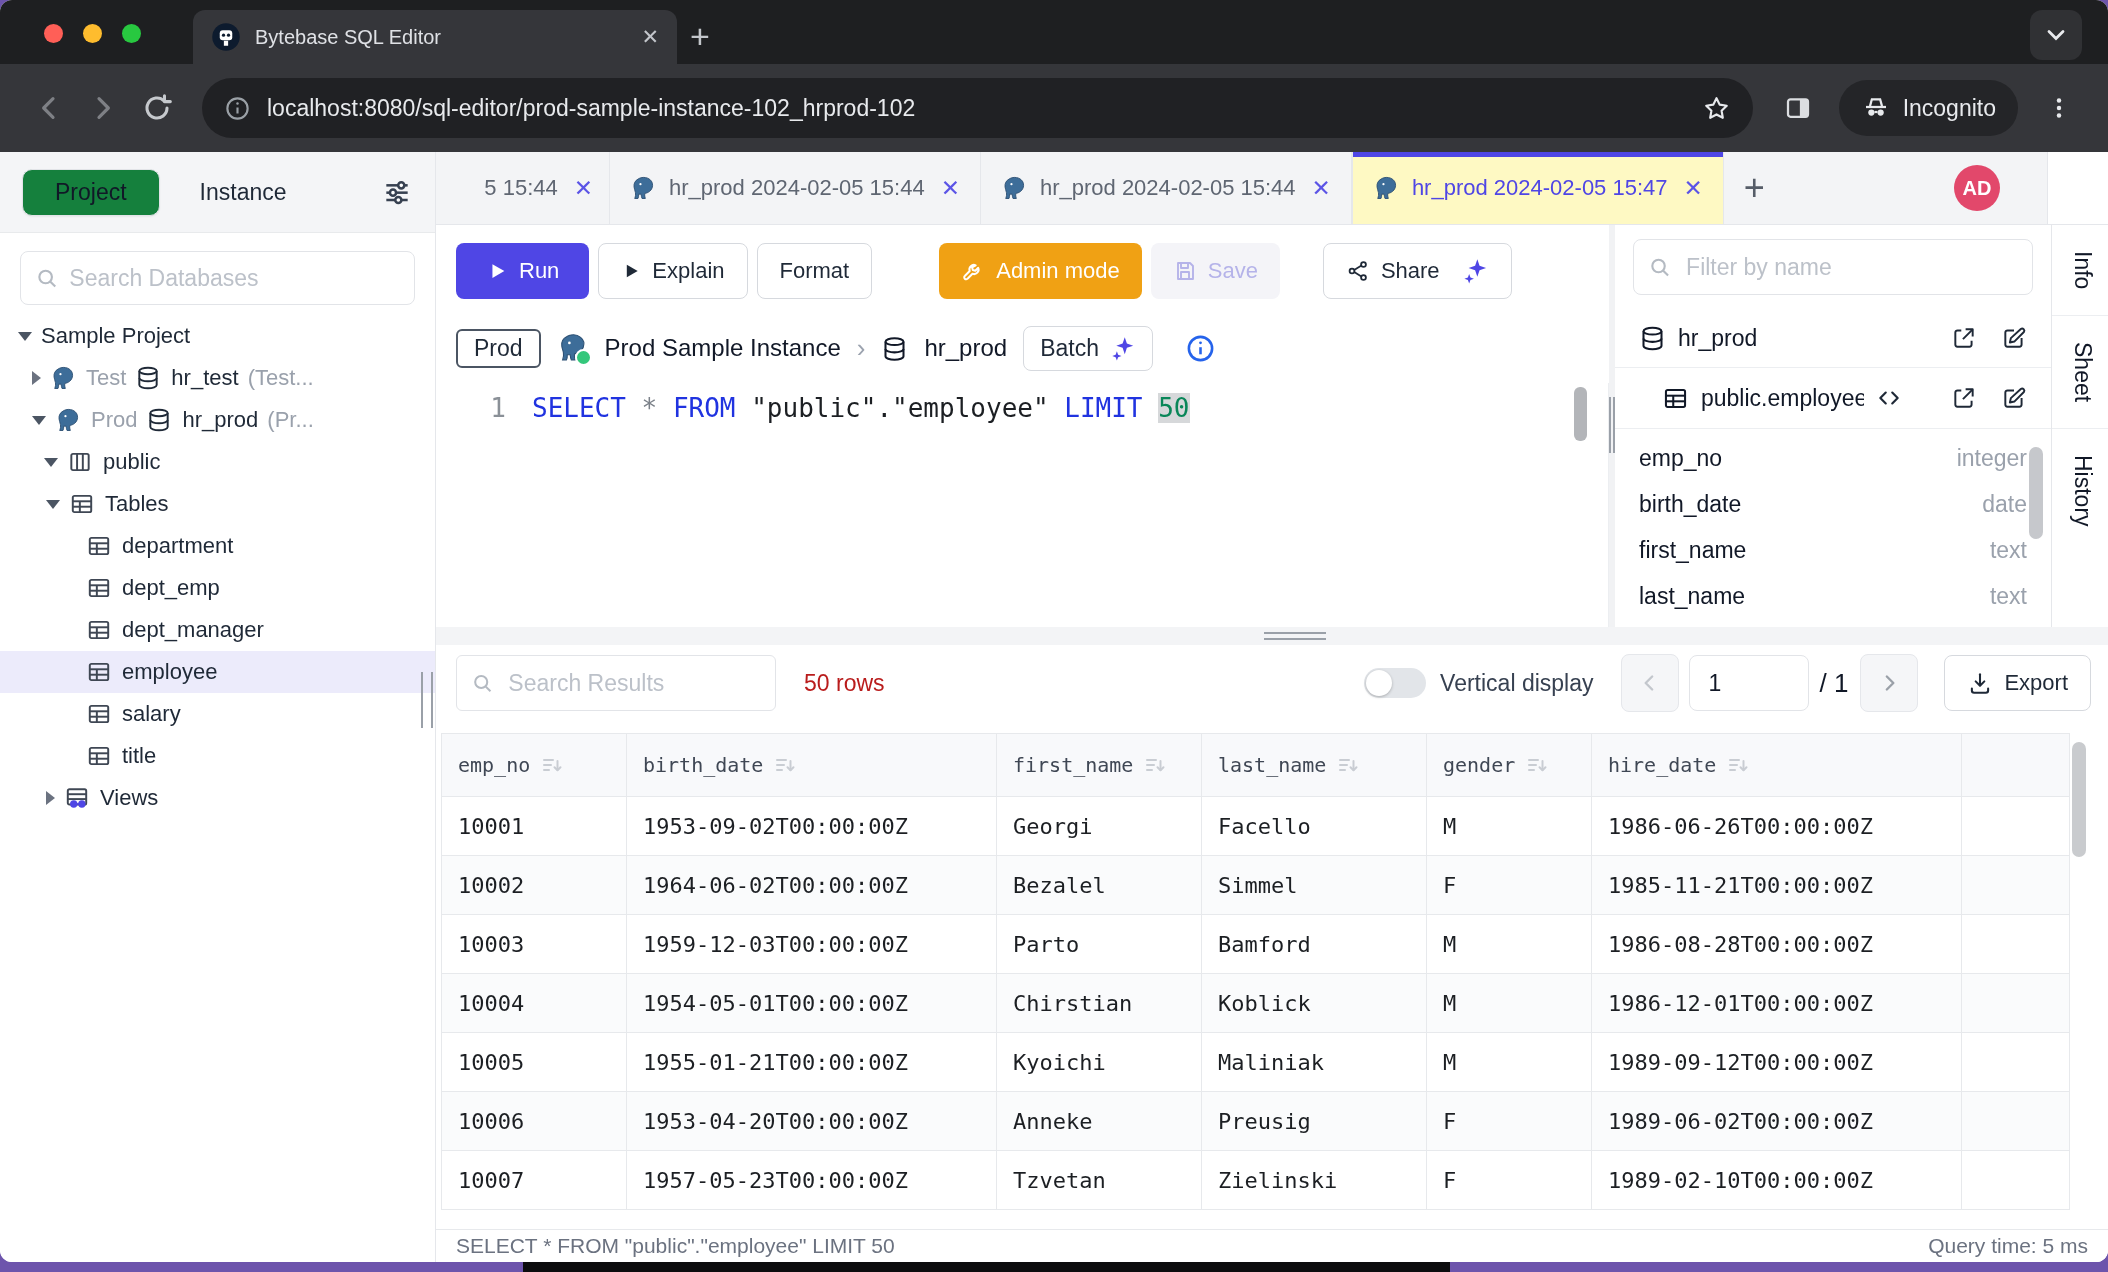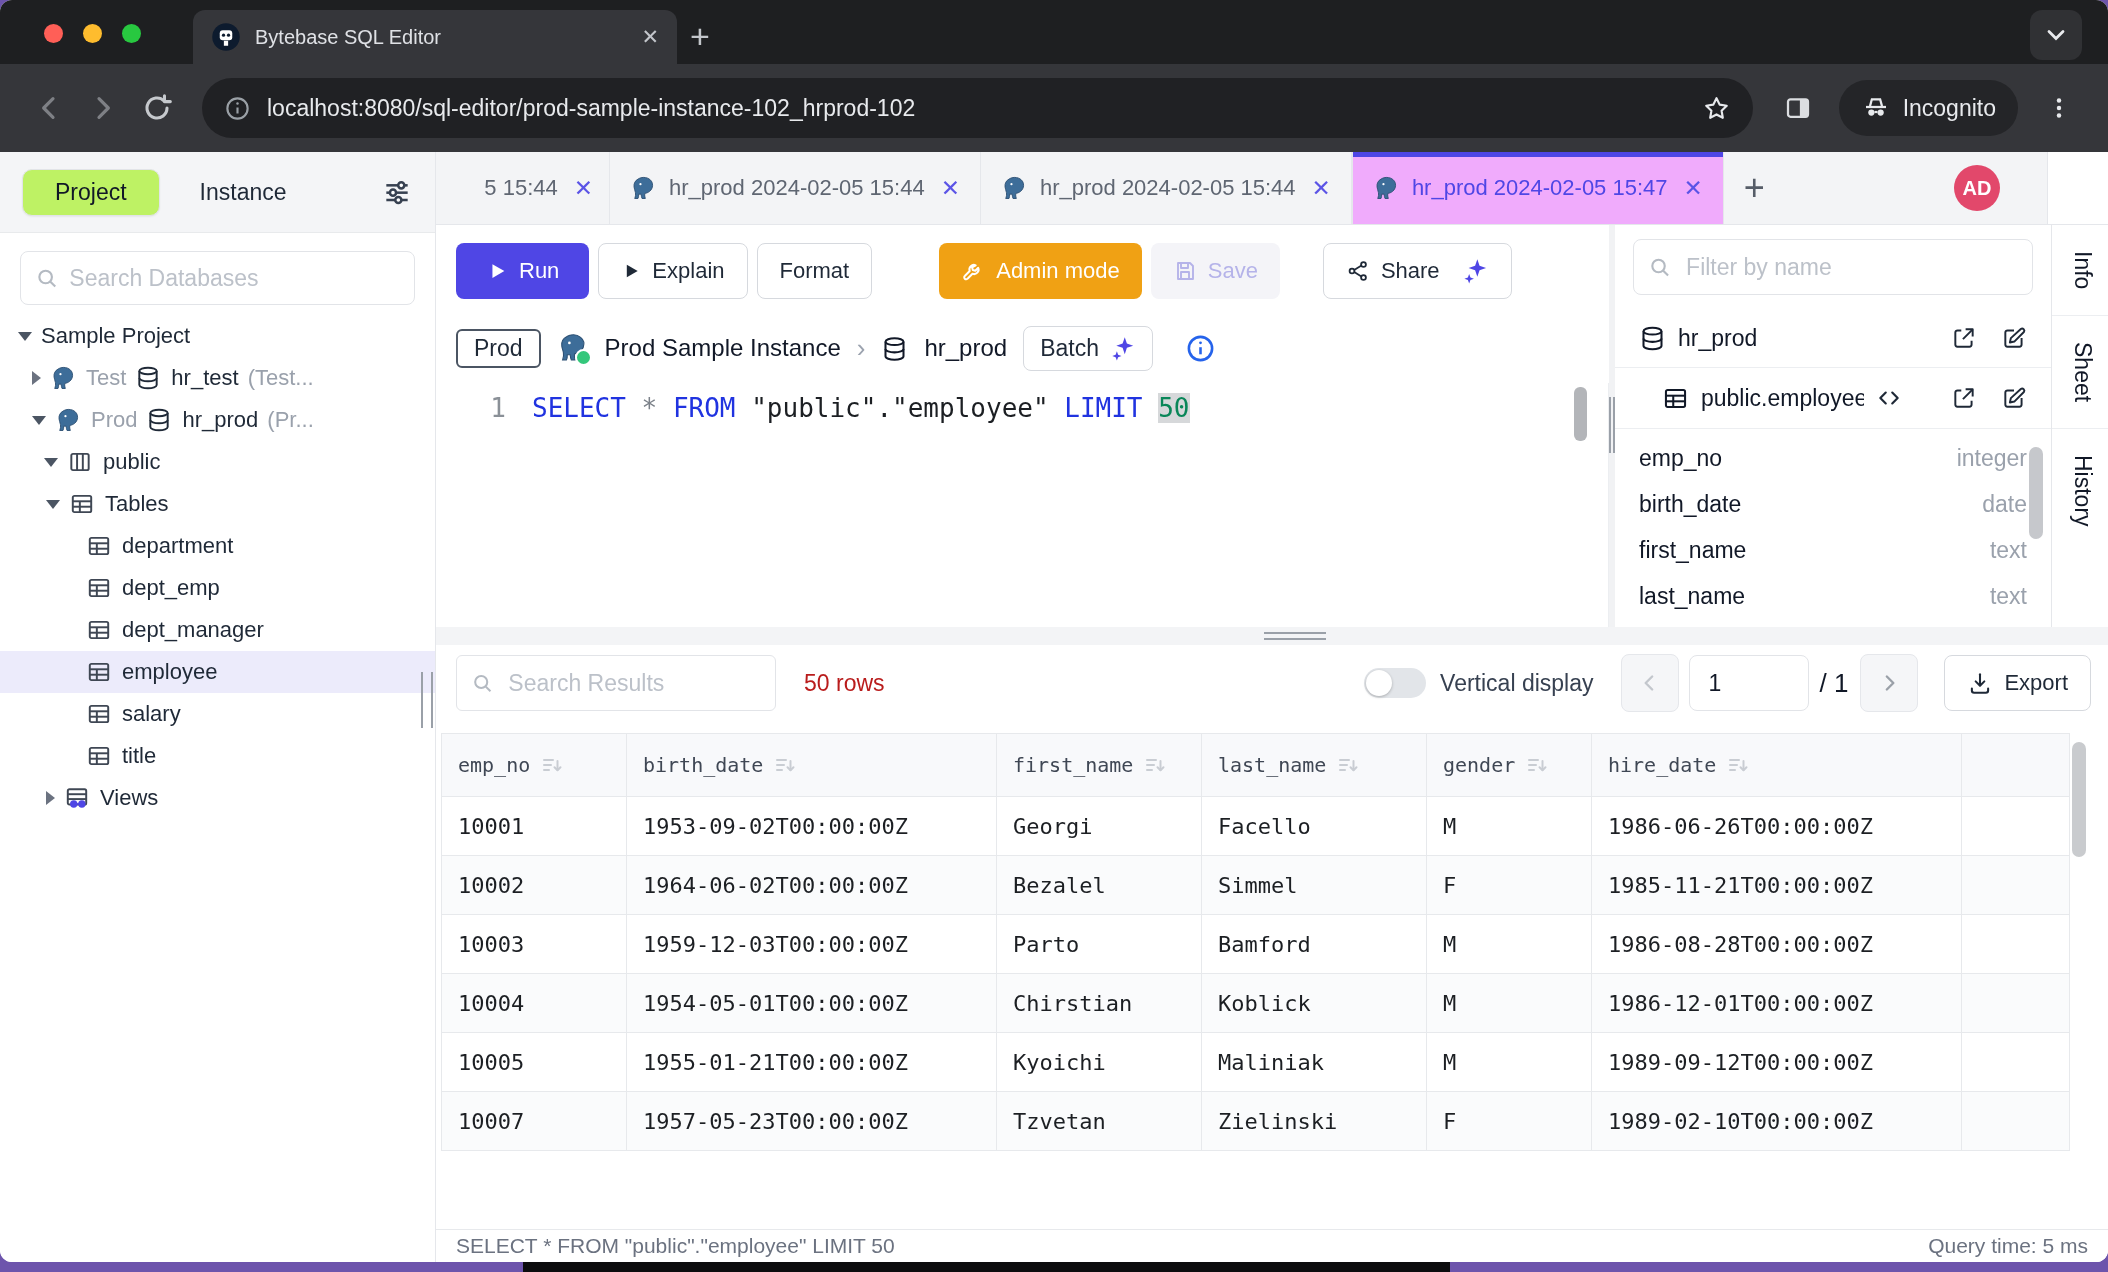--- a/index.html
+++ b/index.html
@@ -30,21 +30,21 @@
   .urlbar .url-text{white-space:nowrap;overflow:hidden;flex:1;}
   .incog{height:56px;border-radius:28px;background:#242528;display:flex;align-items:center;gap:12px;
          padding:0 22px;color:#e8eaed;font-size:23px;margin:0 10px;}
 
   
   .app-row{flex:1;display:flex;min-height:0;background:#fff;}
 
   
   .sidebar{width:435px;flex:0 0 auto;border-right:1px solid #e5e7eb;display:flex;flex-direction:column;position:relative;}
   .sidebar-head{height:80px;background:#f4f5f7;border-bottom:1px solid #e8eaec;display:flex;align-items:center;padding:0 22px;}
-  .seg-active{background:#bef264;border:1px solid #e2e4e8;border-radius:10px;padding:9px 32px;font-size:23px;color:#111827;
+  .seg-active{background:#15803d;border:1px solid #e2e4e8;border-radius:10px;padding:9px 32px;font-size:23px;color:#111827;
               box-shadow:0 1px 2px rgba(0,0,0,.06);}
   .seg-plain{margin-left:40px;font-size:23px;color:#1f2937;}
   .sidebar-head .head-filter{margin-left:auto;width:32px;height:32px;}
   .sidebar-search{margin:18px 20px 10px 20px;height:52px;border:1px solid #e2e4e8;border-radius:8px;display:flex;
                   align-items:center;gap:8px;padding:0 14px;}
   .sidebar-search input{border:none;outline:none;font-size:23px;color:#374151;width:100%;font-family:"Liberation Sans",sans-serif;}
   .sidebar-search input::placeholder{color:#bcc1c9;}
   .tree{font-size:22px;color:#1f2937;overflow:hidden;}
   .tree-row{height:42px;display:flex;align-items:center;gap:9px;white-space:nowrap;}
   .caret-down{width:0;height:0;border-left:7px solid transparent;border-right:7px solid transparent;border-top:9px solid #4b5563;flex:0 0 auto;}
@@ -55,21 +55,21 @@
   .sb-resize{position:absolute;right:2px;top:520px;height:56px;width:8px;border-left:2px solid #9aa0a8;border-right:2px solid #9aa0a8;}
 
   
   .center-col{flex:1;display:flex;flex-direction:column;min-width:0;}
   .ws-tabstrip{height:72px;background:#f3f4f6;border-bottom:1px solid #e5e7eb;display:flex;align-items:stretch;position:relative;}
   .ws-tab{display:flex;align-items:center;gap:12px;padding:0 20px;border-right:1px solid #e5e7eb;color:#5f6672;
           font-size:22px;position:relative;white-space:nowrap;}
   .ws-tab .icon-pg{width:27px;height:27px;display:inline-flex;flex:0 0 auto;}
   .ws-close{color:#5b54e6;font-size:23px;margin-left:4px;}
   .ws-tab.partial{width:157px;flex:0 0 auto;overflow:hidden;justify-content:flex-end;padding:0 16px 0 0;}
-  .ws-tab.active{background:#f0abfc;color:#4f46e5;border-right:1px solid #e5e7eb;border-left:1px solid #e5e7eb;}
+  .ws-tab.active{background:#fef9c3;color:#4f46e5;border-right:1px solid #e5e7eb;border-left:1px solid #e5e7eb;}
   .ws-tab.active::before{content:"";position:absolute;left:0;top:0;right:0;height:5px;background:#4f46e5;}
   .ws-plus{align-self:center;margin-left:20px;font-size:36px;color:#565d68;line-height:1;}
   .ws-avatar{align-self:center;margin-left:auto;margin-right:108px;width:46px;height:46px;border-radius:50%;
              background:#e2486b;color:#fff;font-size:20px;font-weight:bold;display:flex;align-items:center;justify-content:center;}
   .strip-corner{position:absolute;right:0;top:0;width:60px;height:72px;background:#fff;border-left:1px solid #e5e7eb;}
 
   .middle-zone{height:402px;display:flex;min-height:0;}
   .editor-pane{width:1173px;flex:0 0 auto;display:flex;flex-direction:column;background:#fff;position:relative;}
   .vdivider{width:6px;background:#f1f2f4;position:relative;flex:0 0 auto;}
   .vdivider .grip{position:absolute;top:172px;left:0;height:56px;width:6px;border-left:2px solid #9aa0a8;border-right:2px solid #9aa0a8;box-sizing:border-box;}
@@ -831,20 +831,29 @@
                 <tr>
                   <td>10005</td>
                   <td>1955-01-21T00:00:00Z</td>
                   <td>Kyoichi</td>
                   <td>Maliniak</td>
                   <td>M</td>
                   <td>1989-09-12T00:00:00Z</td>
                   <td></td>
                 </tr>
                 <tr>
+                  <td>10006</td>
+                  <td>1953-04-20T00:00:00Z</td>
+                  <td>Anneke</td>
+                  <td>Preusig</td>
+                  <td>F</td>
+                  <td>1989-06-02T00:00:00Z</td>
+                  <td></td>
+                </tr>
+                <tr>
                   <td>10007</td>
                   <td>1957-05-23T00:00:00Z</td>
                   <td>Tzvetan</td>
                   <td>Zielinski</td>
                   <td>F</td>
                   <td>1989-02-10T00:00:00Z</td>
                   <td></td>
                 </tr>
               </tbody>
           </table>

